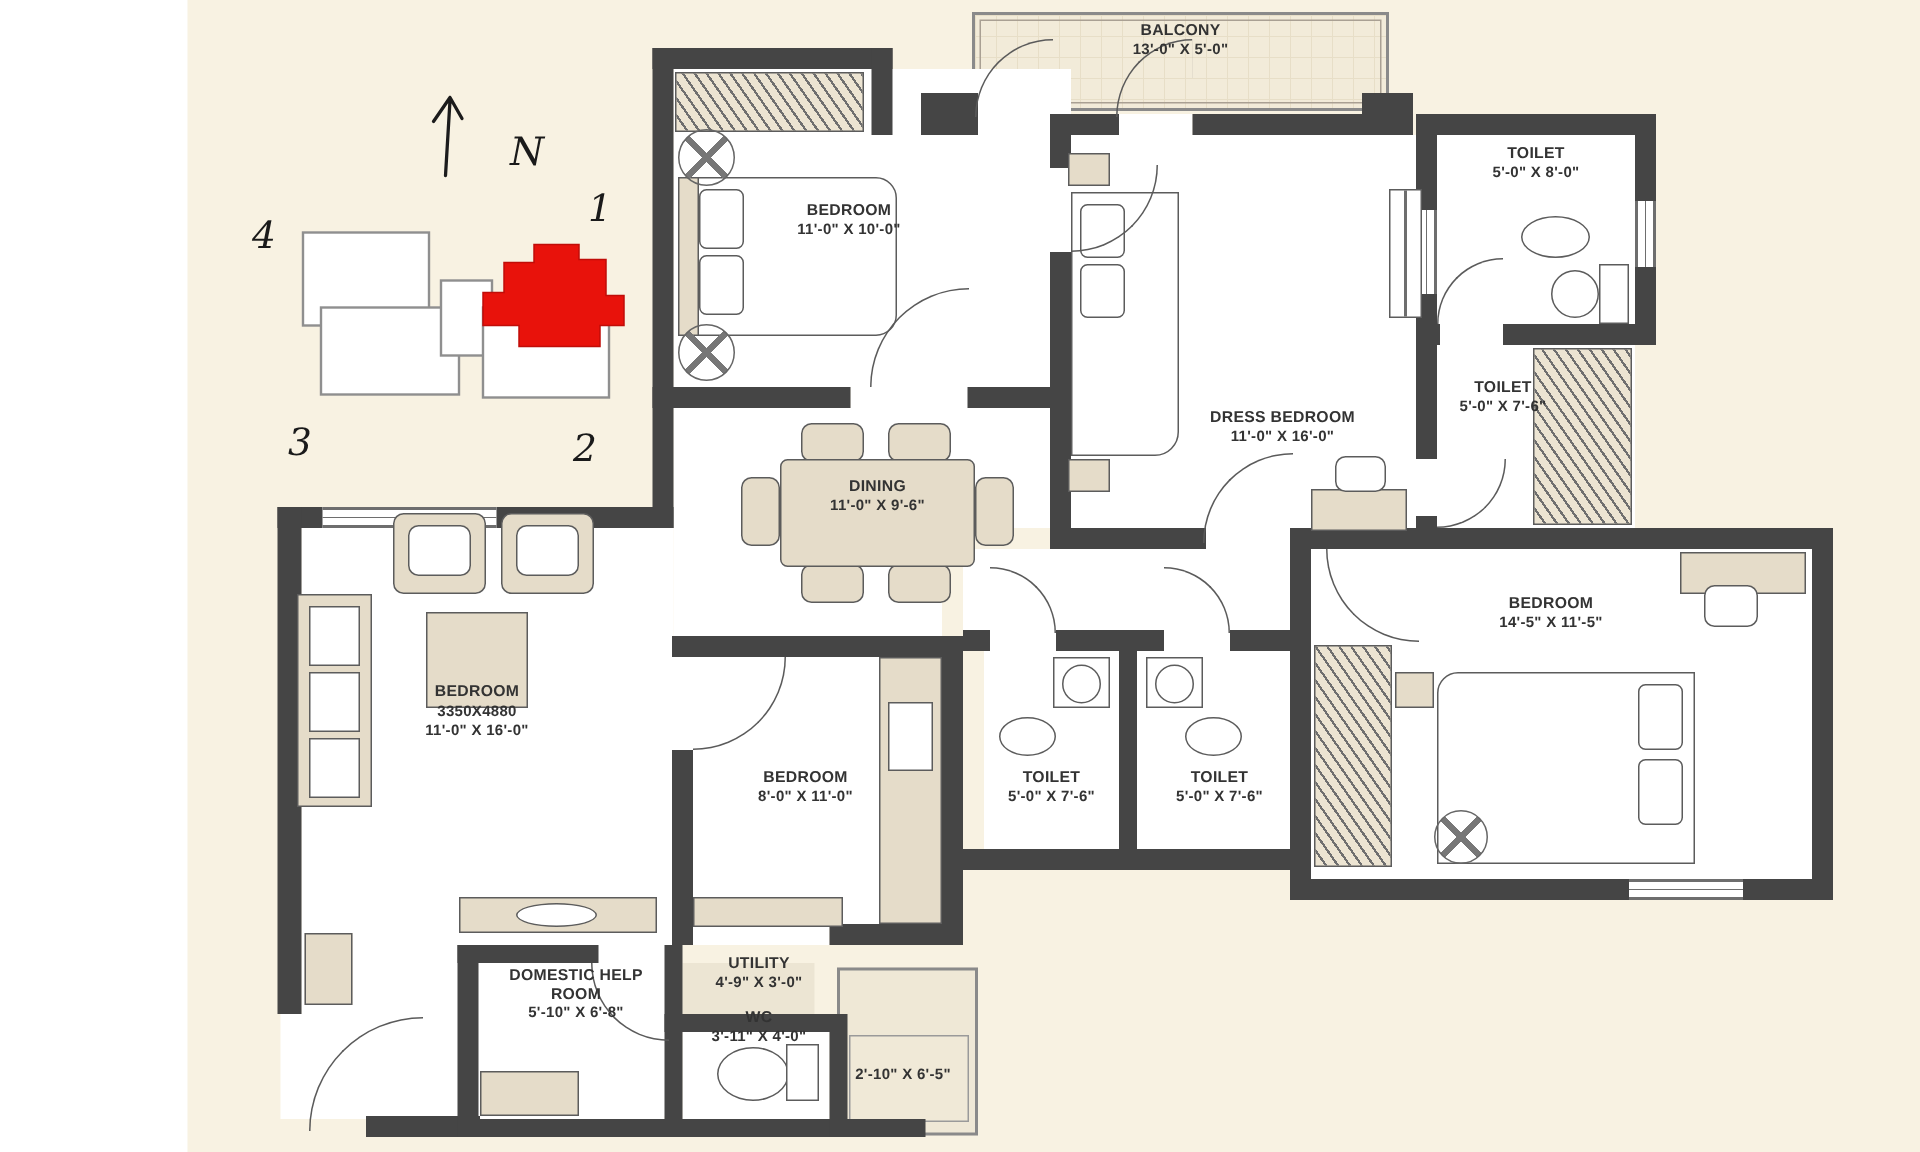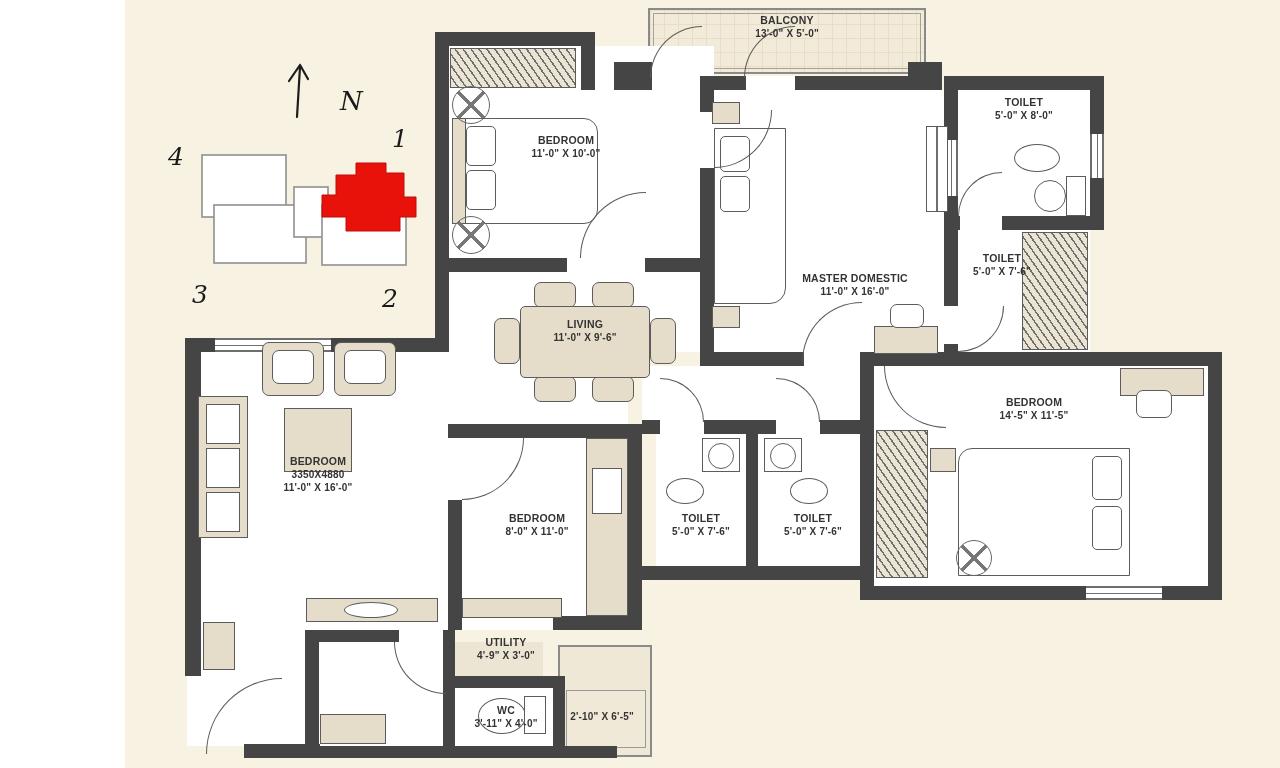--- a/index.html
+++ b/index.html
@@ -243,29 +243,29 @@
  </div>
  <div class="lbl" style="left:566px;top:134px">
    <span>BEDROOM</span><br>
    <span class="dims">11'-0" X 10'-0"</span>
  </div>
  <div class="lbl" style="left:1024px;top:96px">
    <span>TOILET</span><br>
    <span class="dims">5'-0" X 8'-0"</span>
  </div>
  <div class="lbl" style="left:855px;top:272px">
-   <span>MASTER DOMESTIC</span><br>
+   <span>DRESS BEDROOM</span><br>
    <span class="dims">11'-0" X 16'-0"</span>
  </div>
  <div class="lbl" style="left:1002px;top:252px">
    <span>TOILET</span><br>
    <span class="dims">5'-0" X 7'-6"</span>
  </div>
  <div class="lbl" style="left:585px;top:318px">
-   <span>LIVING</span><br>
+   <span>DINING</span><br>
    <span class="dims">11'-0" X 9'-6"</span>
  </div>
  <div class="lbl" style="left:318px;top:455px">
    <span>BEDROOM</span><br>
    <span class="dims">3350X4880</span><br>
    <span class="dims">11'-0" X 16'-0"</span>
  </div>
  <div class="lbl" style="left:537px;top:512px">
    <span>BEDROOM</span><br>
    <span class="dims">8'-0" X 11'-0"</span>
@@ -275,25 +275,29 @@
    <span class="dims">5'-0" X 7'-6"</span>
  </div>
  <div class="lbl" style="left:813px;top:512px">
    <span>TOILET</span><br>
    <span class="dims">5'-0" X 7'-6"</span>
  </div>
  <div class="lbl" style="left:1034px;top:396px">
    <span>BEDROOM</span><br>
    <span class="dims">14'-5" X 11'-5"</span>
  </div>
+ <div class="lbl wrap" style="left:384px;top:644px;width:116px">
+   <span>DOMESTIC HELP ROOM</span><br>
+   <span class="dims">5'-10" X 6'-8"</span>
+ </div>
  <div class="lbl" style="left:506px;top:636px">
    <span>UTILITY</span><br>
    <span class="dims">4'-9" X 3'-0"</span>
  </div>
- <div class="lbl" style="left:506px;top:704px">
+ <div class="lbl" style="left:506px;top:672px">
    <span>WC</span><br>
    <span class="dims">3'-11" X 4'-0"</span>
  </div>
  <div class="lbl" style="left:602px;top:710px">
    <span class="dims">2'-10" X 6'-5"</span>
  </div>
 
 </div>
 
 </body></html>

